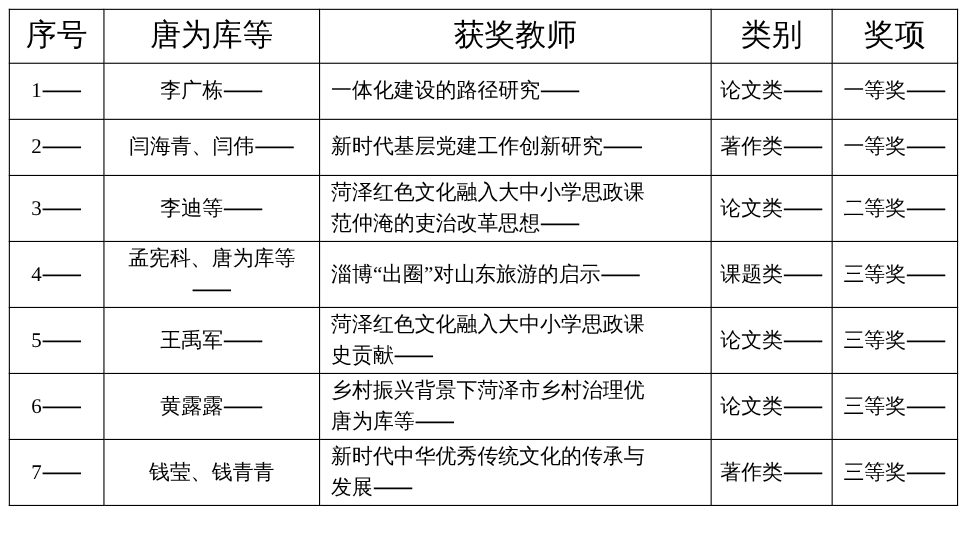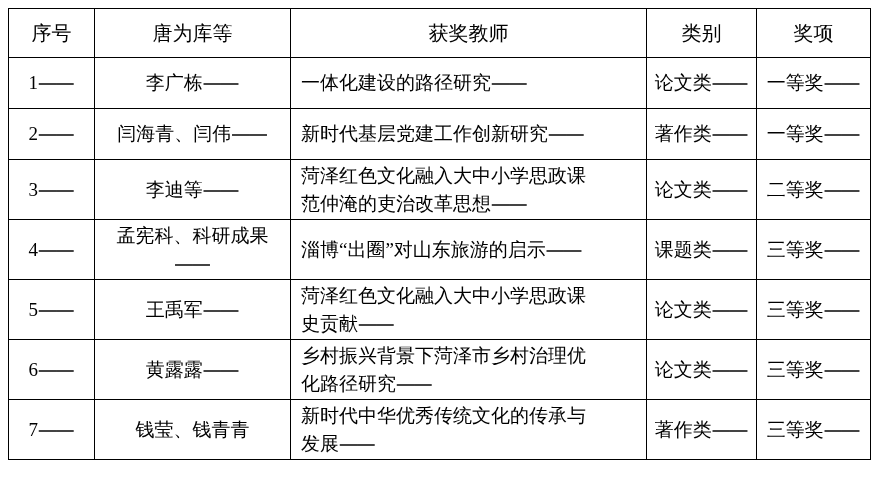--- a/index.html
+++ b/index.html
@@ -56,21 +56,21 @@
   .col-teacher { width: 196px; }
   .col-result { width: 356px; }
   .col-type { width: 110px; }
   .col-award { width: 114px; }
   .col-result .cell-inner {
     text-align: left;
     padding-left: 10px;
     padding-right: 4px;
   }
   .hdr .cell-inner {
-    font-size: 20px;
+    font-size: 28px;
     text-align: center;
   }
 </style>
 </head>
 <body>
 
 <div class="page">
 
   <table class="award-table">
     <colgroup>
@@ -150,21 +150,21 @@
           </td>
         <td class="col-award">
             <span class="cell-inner">二等奖⸺</span>
           </td>
       </tr>
       <tr>
         <td class="col-idx">
             <span class="cell-inner">4⸺</span>
           </td>
         <td class="col-teacher">
-            <span class="cell-inner">孟宪科、科研成果⸺</span>
+            <span class="cell-inner">孟宪科、唐为库等⸺</span>
           </td>
         <td class="col-result">
             <span class="cell-inner">淄博“出圈”对山东旅游的启示⸺</span>
           </td>
         <td class="col-type">
             <span class="cell-inner">课题类⸺</span>
           </td>
         <td class="col-award">
             <span class="cell-inner">三等奖⸺</span>
           </td>
@@ -189,21 +189,21 @@
       </tr>
       <tr class="tall">
         <td class="col-idx">
             <span class="cell-inner">6⸺</span>
           </td>
         <td class="col-teacher">
             <span class="cell-inner">黄露露⸺</span>
           </td>
         <td class="col-result">
             <span class="cell-inner">乡村振兴背景下菏泽市乡村治理优
-化路径研究⸺</span>
+唐为库等⸺</span>
           </td>
         <td class="col-type">
             <span class="cell-inner">论文类⸺</span>
           </td>
         <td class="col-award">
             <span class="cell-inner">三等奖⸺</span>
           </td>
       </tr>
       <tr class="tall">
         <td class="col-idx">

